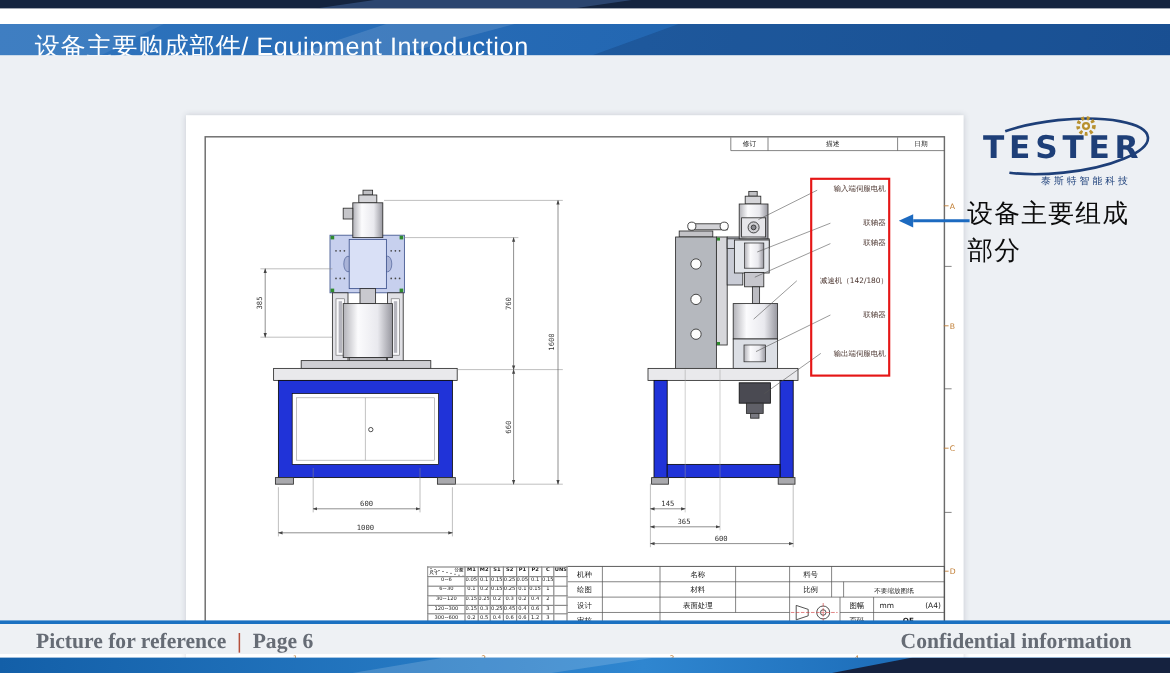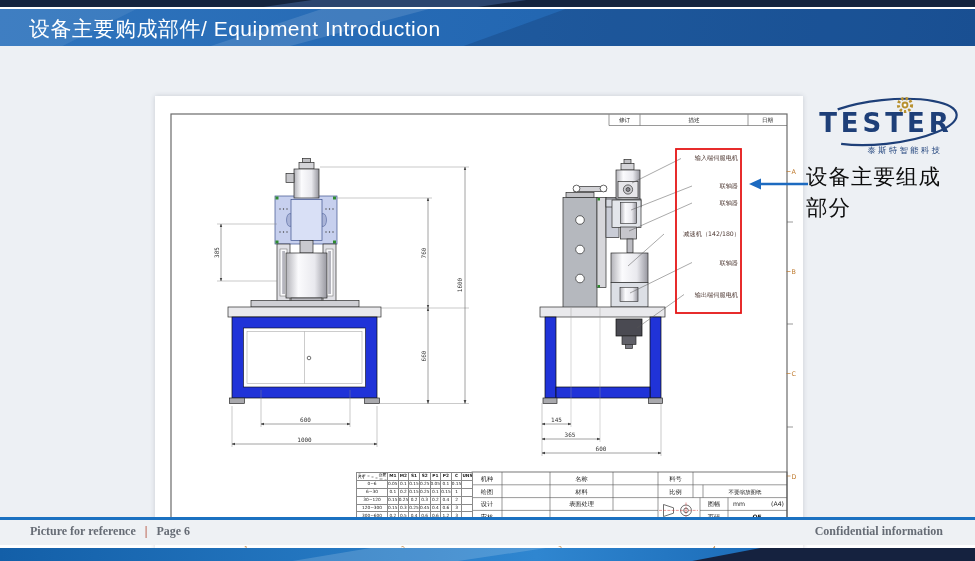--- a/index.html
+++ b/index.html
@@ -5,21 +5,21 @@
   * { margin:0; padding:0; box-sizing:border-box; }
   body { font-family:"Liberation Sans", sans-serif; background:#fff; }
   .canvas { position:relative; width:975px; height:561px; overflow:hidden; background:#fff; }
 
   
   .top-strip { position:absolute; left:0; top:0; width:975px; height:7px; background:#14243f; }
   .top-strip::after { content:""; position:absolute; inset:0; background:rgba(70,110,170,.45);
     clip-path:polygon(32% 0,54% 0,49% 100%,27% 100%); }
 
   
-  .header { position:absolute; left:0; top:9px; width:975px; height:39px;
+  .header { position:absolute; left:0; top:20px; width:975px; height:39px;
     background:linear-gradient(100deg,#2f74bd 0%,#2367b2 55%,#1d5ca6 100%); }
   .hd-dark { position:absolute; inset:0; background:rgba(12,30,70,.20);
     clip-path:polygon(58% 0,100% 0,100% 100%,47% 100%); }
   .hd-light { position:absolute; inset:0; background:rgba(255,255,255,.12);
     clip-path:polygon(33% 0,44% 0,29% 100%,21% 100%); }
   .hd-light2 { position:absolute; inset:0; background:rgba(255,255,255,.08);
     clip-path:polygon(0 0,14% 0,6% 100%,0 100%); }
   .header h1 { position:relative; color:#fff; font-size:21px; font-weight:400;
     line-height:39px; padding-left:29px; letter-spacing:.5px; }
 
@@ -40,28 +40,28 @@
     white-space:nowrap; overflow:hidden; height:7px; font-weight:400; }
   .tol th { font-weight:700; }
   .tol .corner { position:relative;
     background:linear-gradient(to top right,#fff 48%,#8a8a8a 48%,#8a8a8a 52%,#fff 52%); }
   .tol .corner .t { position:absolute; top:0.5px; right:1px; font-size:3.6px; }
   .tol .corner .b { position:absolute; bottom:0.5px; left:1px; font-size:3.6px; }
 
   
   .logo { position:absolute; left:806px; top:50px; width:162px; height:62px; }
   .callout-text { position:absolute; left:806px; top:117px; width:138px;
-    font-family:Liberation Mono, monospace; font-size:21.5px; color:#0c0c0c;
+    font-family:Liberation Sans, sans-serif; font-size:21.5px; color:#0c0c0c;
     line-height:1.44; letter-spacing:1px; }
   .callout-arrow { position:absolute; left:748px; top:130px; }
 
   
   .footer-rule { position:absolute; left:0; top:517px; width:975px; height:3px; background:#1b71c1; }
   .footer { position:absolute; left:0; top:520px; width:975px; height:25px; background:#eef1f4;
-    font-family:"Liberation Serif", serif; font-size:12px; font-weight:600; color:#666c75; }
+    font-family:"Liberation Serif", serif; font-size:18px; font-weight:600; color:#666c75; }
   .footer .left { position:absolute; left:30px; top:4px; }
   .footer .right { position:absolute; right:32px; top:4px;text-align:right; }
   .footer .sep { color:#b5503c; padding:0 9px; }
   .bottom-bar { position:absolute; left:0; top:548px; width:975px; height:13px;
     background:linear-gradient(90deg,#135fa8 0%,#2f86d0 55%,#1c6cb8 78%); }
   .bb-dark { position:absolute; inset:0; background:#15223f;
     clip-path:polygon(78% 0,100% 0,100% 100%,71% 100%); }
   .bb-light { position:absolute; inset:0; background:rgba(255,255,255,.16);
     clip-path:polygon(38% 0,56% 0,47% 100%,30% 100%); }
 

